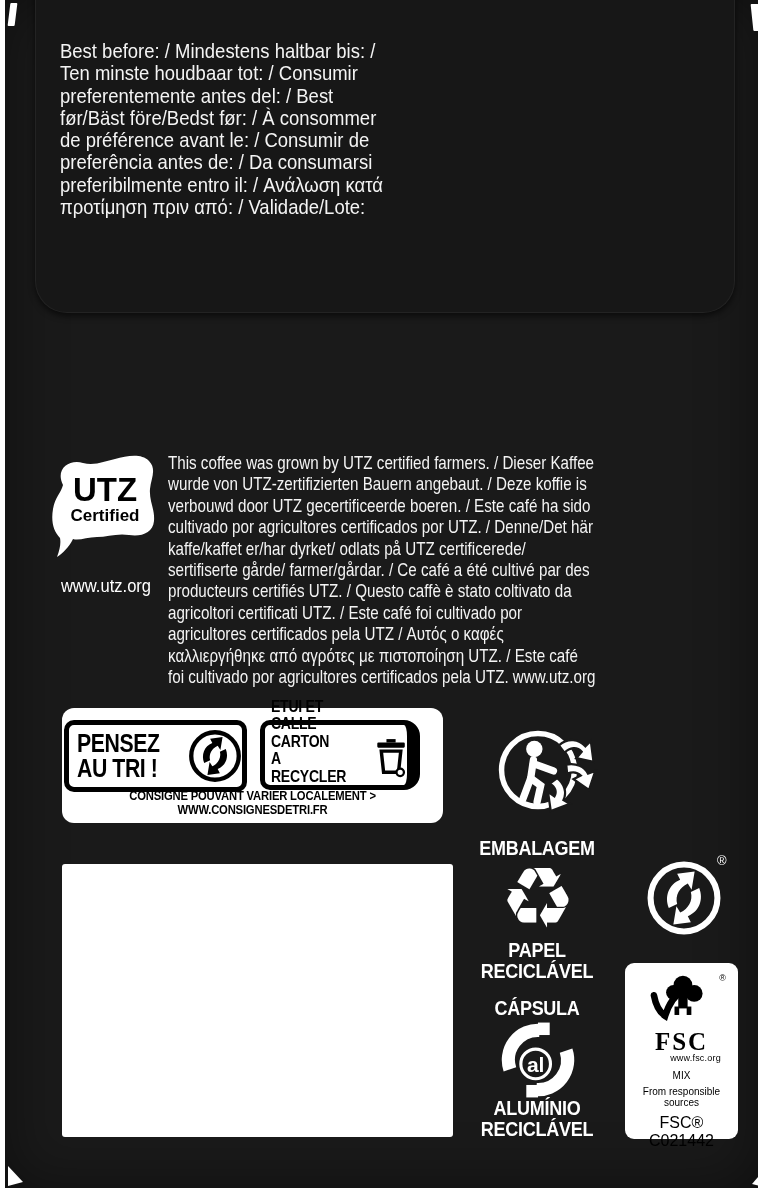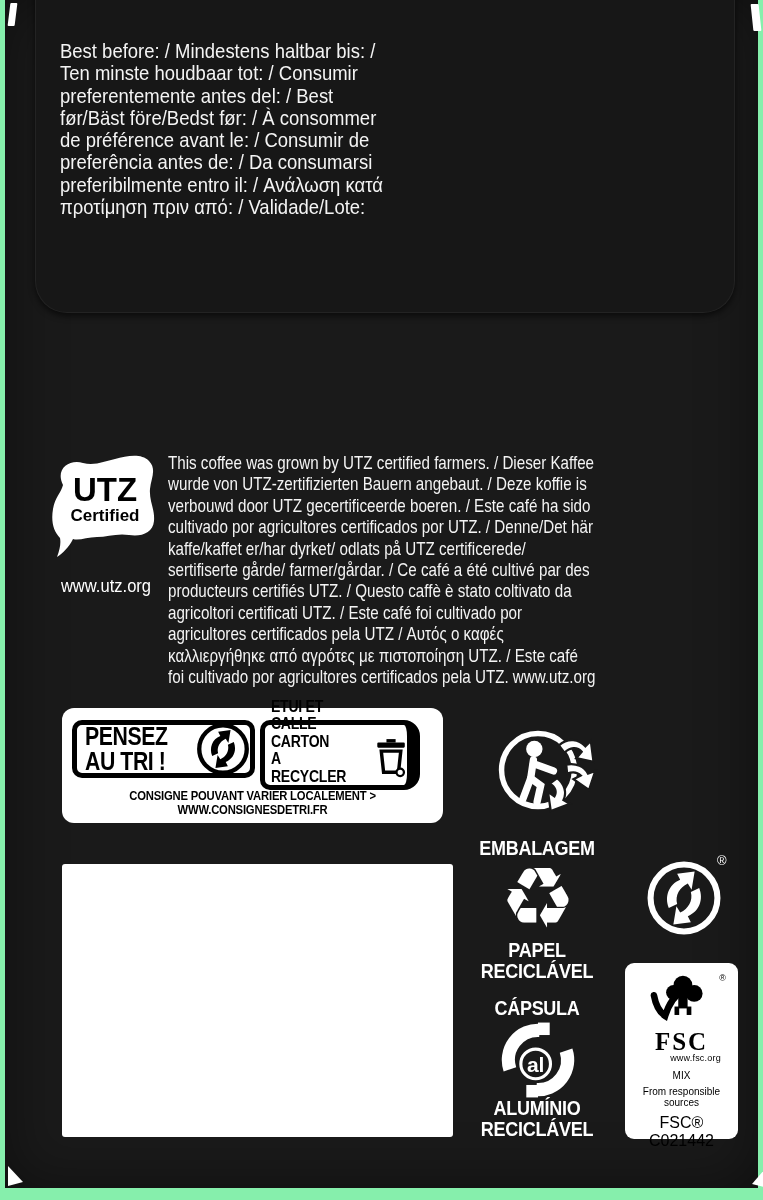--- a/index.html
+++ b/index.html
@@ -1,16 +1,16 @@
 <!DOCTYPE html>
 <html><head>
 <meta charset="utf-8">
 <style>
   html,body{margin:0;padding:0;background:#0b0b0b;}
-  #stage{position:relative;width:763px;height:1200px;overflow:hidden;background:#86efac;
+  #stage{position:relative;width:763px;height:1200px;overflow:hidden;background:#ffffff;
          font-family:"Liberation Sans","DejaVu Sans",sans-serif;color:#f2f2f2;}
   .package{position:absolute;left:5px;right:5px;top:0;bottom:12px;background:#1a1a1a;
            box-shadow:inset 0 0 60px rgba(0,0,0,.45);}
   .flap{position:absolute;left:30px;top:-26px;width:698px;height:338px;background:#171717;
         border-radius:0 0 32px 32px;border:1px solid #232323;border-top:none;
         box-shadow:0 3px 6px rgba(0,0,0,.6);}
   .pre{white-space:pre;}
   .preline{white-space:pre-line;}
   .cond{transform-origin:left top;}
   .condc{transform-origin:center top;}
@@ -19,21 +19,21 @@
                transform:scaleX(.88);letter-spacing:0;color:#f4f4f4;}
 
   .utz-logo{position:absolute;left:42px;top:449px;width:116px;height:116px;}
   .utz-url{position:absolute;left:36px;top:576px;width:130px;text-align:center;font-size:18px;
            transform:scaleX(.92);transform-origin:center top;color:#fff;}
   .utz-statement{position:absolute;left:163px;top:452px;width:565px;font-size:18.5px;
                  line-height:21.4px;transform:scaleX(.82);color:#f4f4f4;}
 
   .tri-block{position:absolute;left:57px;top:708px;width:381px;height:115px;background:#fff;
              border-radius:12px;color:#000;}
-  .tri-left{position:absolute;left:10px;top:12px;width:183px;height:58px;border:5px solid #000;
+  .tri-left{position:absolute;left:2px;top:12px;width:183px;height:72px;border:5px solid #000;
             border-radius:10px;display:flex;align-items:center;box-sizing:border-box;}
   .tri-left-text{font-weight:700;font-size:25px;line-height:25px;margin-left:8px;width:122px;
                  transform:scaleX(.85);transform-origin:left center;letter-spacing:-.5px;}
   .tri-left svg{flex:0 0 auto;}
   .tri-right{position:absolute;left:198px;top:12px;width:160px;height:70px;border:5px solid #000;
              border-right-width:13px;border-radius:10px 16px 16px 10px;display:flex;
              align-items:flex-end;box-sizing:border-box;gap:6px;}
   .tri-right-text{font-weight:700;font-size:16.5px;line-height:17.5px;margin-left:6px;width:116px;
                   transform:scaleX(.85);transform-origin:left center;letter-spacing:-.3px;}
   .tri-caption{position:absolute;left:0;bottom:6px;width:100%;text-align:center;font-weight:700;

